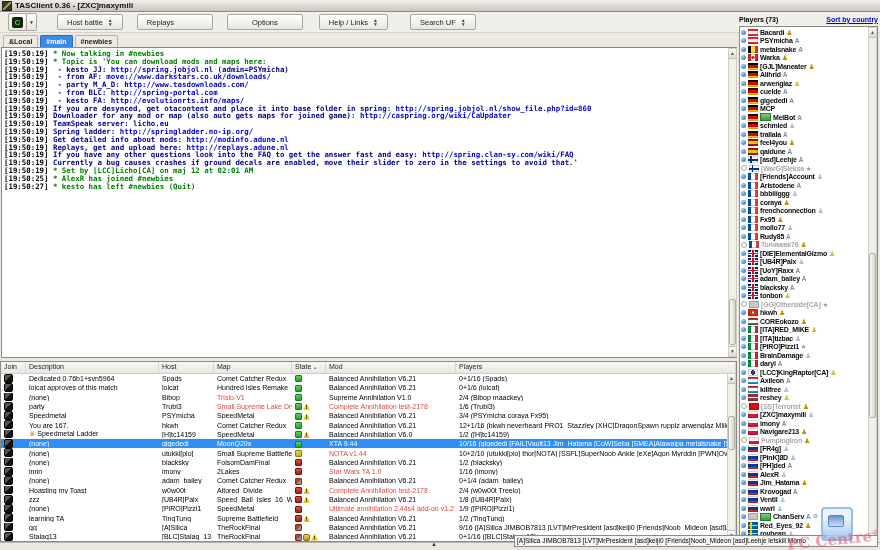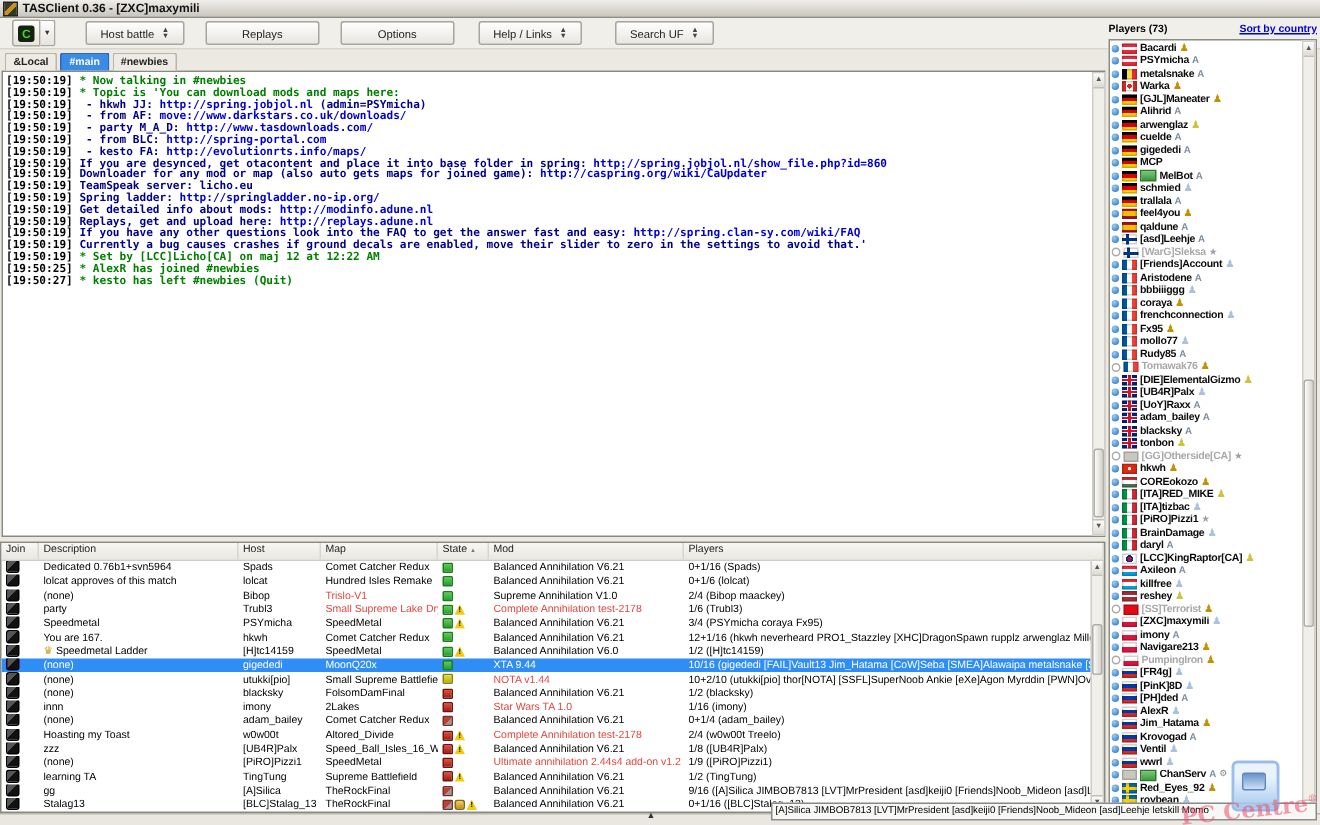--- a/index.html
+++ b/index.html
@@ -145,21 +145,21 @@
 
 <div class="toolbar">
   <span class="logo-btn">
     <span class="logo-ic">C</span>
   </span>
   <span class="logo-dd">▼</span>
   <button class="tb" style="margin-left:20px">
     <span>Host battle</span>
     <span class="dd">▲<br>▼</span>
   </button>
-  <button class="tb" style="margin-left:14px;width:76px;justify-content:center">
+  <button class="tb" style="margin-left:14px;width:76px;">
     <span>Replays</span>
   </button>
   <button class="tb" style="margin-left:14px;width:76px;justify-content:center">
     <span>Options</span>
   </button>
   <button class="tb" style="margin-left:16px">
     <span>Help / Links</span>
     <span class="dd">▲<br>▼</span>
   </button>
   <button class="tb" style="margin-left:22px">
@@ -170,34 +170,34 @@
 
 <div class="tabbar">
   <span class="tab">&amp;Local</span>
   <span class="tab selected">#main</span>
   <span class="tab">#newbies</span>
 </div>
 
 <div class="chat" id="chat-log">
     <div class="chat-line"><span class="c-time">[19:50:19] </span><span class="c-green">* Now talking in #newbies</span></div>
     <div class="chat-line"><span class="c-time">[19:50:19] </span><span class="c-green">* Topic is 'You can download mods and maps here:</span></div>
-    <div class="chat-line"><span class="c-time">[19:50:19] </span><span class="c-navy"> - hkwh JJ: </span><span class="c-link">http://spring.jobjol.nl</span><span class="c-navy"> (admin=PSYmicha)</span></div>
+    <div class="chat-line"><span class="c-time">[19:50:19] </span><span class="c-navy"> - kesto JJ: </span><span class="c-link">http://spring.jobjol.nl</span><span class="c-navy"> (admin=PSYmicha)</span></div>
     <div class="chat-line"><span class="c-time">[19:50:19] </span><span class="c-navy"> - from AF: </span><span class="c-link">move://www.darkstars.co.uk/downloads/</span></div>
     <div class="chat-line"><span class="c-time">[19:50:19] </span><span class="c-navy"> - party M_A_D: </span><span class="c-link">http://www.tasdownloads.com/</span></div>
     <div class="chat-line"><span class="c-time">[19:50:19] </span><span class="c-navy"> - from BLC: </span><span class="c-link">http://spring-portal.com</span></div>
     <div class="chat-line"><span class="c-time">[19:50:19] </span><span class="c-navy"> - kesto FA: </span><span class="c-link">http://evolutionrts.info/maps/</span></div>
     <div class="chat-line"><span class="c-time">[19:50:19] </span><span class="c-navy">If you are desynced, get otacontent and place it into base folder in spring: </span><span class="c-link">http://spring.jobjol.nl/show_file.php?id=860</span></div>
     <div class="chat-line"><span class="c-time">[19:50:19] </span><span class="c-navy">Downloader for any mod or map (also auto gets maps for joined game): </span><span class="c-link">http://caspring.org/wiki/CaUpdater</span></div>
     <div class="chat-line"><span class="c-time">[19:50:19] </span><span class="c-navy">TeamSpeak server: licho.eu</span></div>
     <div class="chat-line"><span class="c-time">[19:50:19] </span><span class="c-navy">Spring ladder: </span><span class="c-link">http://springladder.no-ip.org/</span></div>
     <div class="chat-line"><span class="c-time">[19:50:19] </span><span class="c-navy">Get detailed info about mods: </span><span class="c-link">http://modinfo.adune.nl</span></div>
     <div class="chat-line"><span class="c-time">[19:50:19] </span><span class="c-navy">Replays, get and upload here: </span><span class="c-link">http://replays.adune.nl</span></div>
     <div class="chat-line"><span class="c-time">[19:50:19] </span><span class="c-navy">If you have any other questions look into the FAQ to get the answer fast and easy: </span><span class="c-link">http://spring.clan-sy.com/wiki/FAQ</span></div>
     <div class="chat-line"><span class="c-time">[19:50:19] </span><span class="c-navy">Currently a bug causes crashes if ground decals are enabled, move their slider to zero in the settings to avoid that.'</span></div>
-    <div class="chat-line"><span class="c-time">[19:50:19] </span><span class="c-green">* Set by [LCC]Licho[CA] on maj 12 at 12:22 AM</span></div>
+    <div class="chat-line"><span class="c-time">[19:50:19] </span><span class="c-green">* Set by [LCC]Licho[CA] on maj 12 at 02:01 AM</span></div>
     <div class="chat-line"><span class="c-time">[19:50:25] </span><span class="c-green">* AlexR has joined #newbies</span></div>
     <div class="chat-line"><span class="c-time">[19:50:27] </span><span class="c-green">* kesto has left #newbies (Quit)</span></div>
   </div>
 <div class="vscroll" style="left:728px;top:48px;height:309px">
   <div class="sb-btn">▲</div>
   <div class="sb-thumb" style="top:250px;height:46px"></div>
   <div class="sb-btn down">▼</div>
 </div>
 
 <div class="btable">

